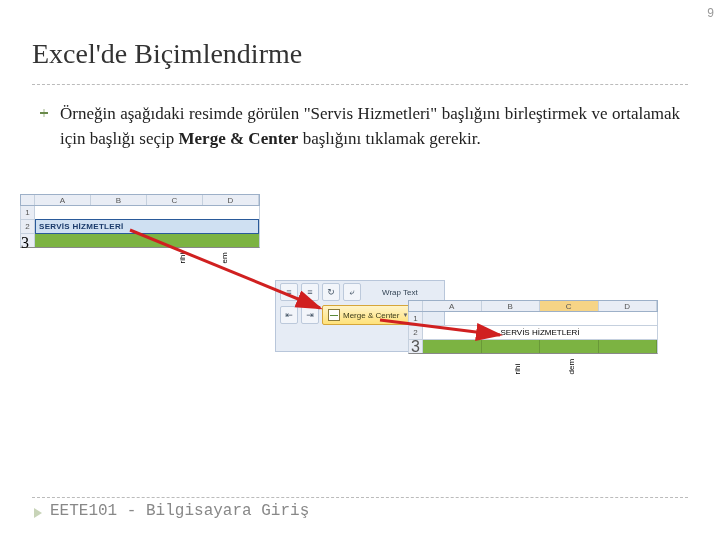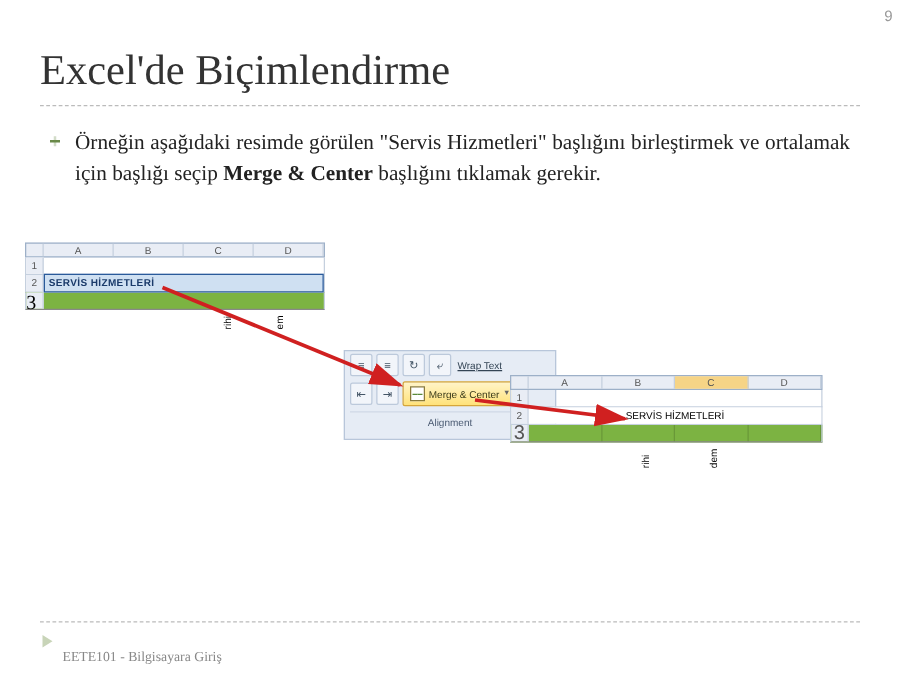--- a/index.html
+++ b/index.html
@@ -16,21 +16,21 @@
     top: 6px;
     right: 6px;
     font-size: 12px;
     color: #999;
     font-family: Arial, sans-serif;
   }
   .title {
     position: absolute;
     top: 38px;
     left: 32px;
-    font-size: 34px;
+    font-size: 28px;
     font-weight: normal;
     color: #333;
   }
   .hr-top {
     position: absolute;
     top: 84px;
     left: 32px;
     right: 32px;
     border-top: 1px dashed #bbb;
   }
@@ -163,22 +163,21 @@
     border-radius: 2px;
     display: flex;
     align-items: center;
     justify-content: center;
     font-size: 9px;
     color: #456;
   }
   .ribbon .wrap-label {
     font-size: 8px;
     color: #345;
-    margin-left: 2px;
-    text-decoration: underline;
+    margin-left: 18px;
   }
   .ribbon .midrow {
     display: flex;
     align-items: center;
     height: 24px;
     padding: 0 4px;
     gap: 3px;
   }
   .ribbon .merge-btn {
     height: 20px;
@@ -319,24 +318,24 @@
 
   .hr-bot {
     position: absolute;
     bottom: 42px;
     left: 32px;
     right: 32px;
     border-top: 1px dashed #bbb;
   }
   .footer {
     position: absolute;
-    bottom: 8px;
+    bottom: 20px;
     left: 50px;
-    font-family: Liberation Serif, serif;
-    font-size: 11px;
+    font-family: Liberation Mono, monospace;
+    font-size: 16px;
     color: #888;
   }
   .footer-tri {
     position: absolute;
     bottom: 22px;
     left: 34px;
     width: 0; height: 0;
     border-top: 5px solid transparent;
     border-bottom: 5px solid transparent;
     border-left: 8px solid #c8d4b8;
@@ -396,21 +395,20 @@
   </div>
   <div class="midrow">
     <div class="iconbtn">⇤</div>
     <div class="iconbtn">⇥</div>
     <div class="merge-btn">
       <span class="mi"></span>
       <span>Merge &amp; Center</span>
       <span class="dd">▼</span>
     </div>
   </div>
-  <div class="grplabel">Alignment</div>
 </div>
 
 <div class="snip2">
   <div class="colhdr">
     <div></div>
     <div>A</div>
     <div>B</div>
     <div class="on">C</div>
     <div>D</div>
   </div>

